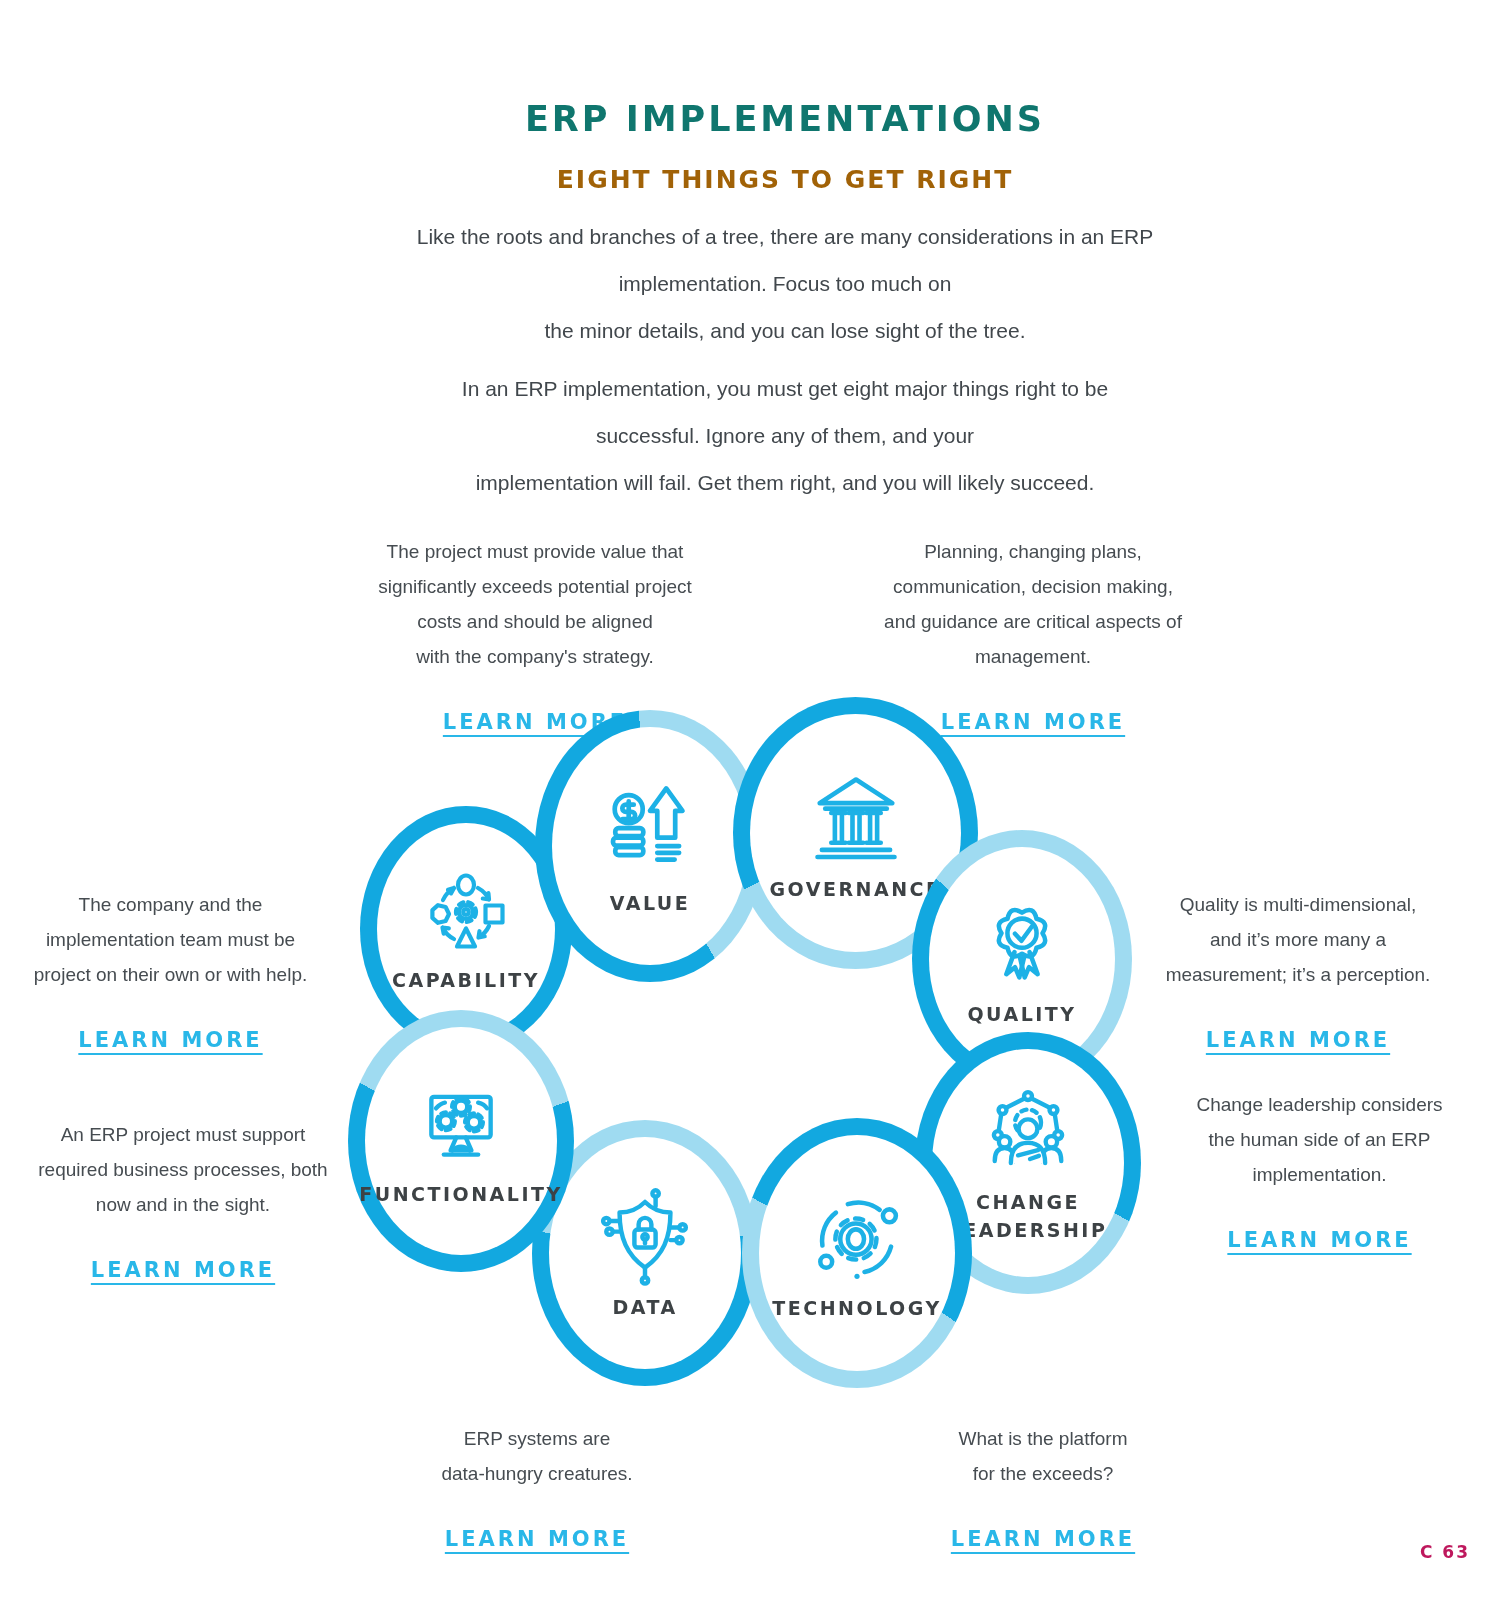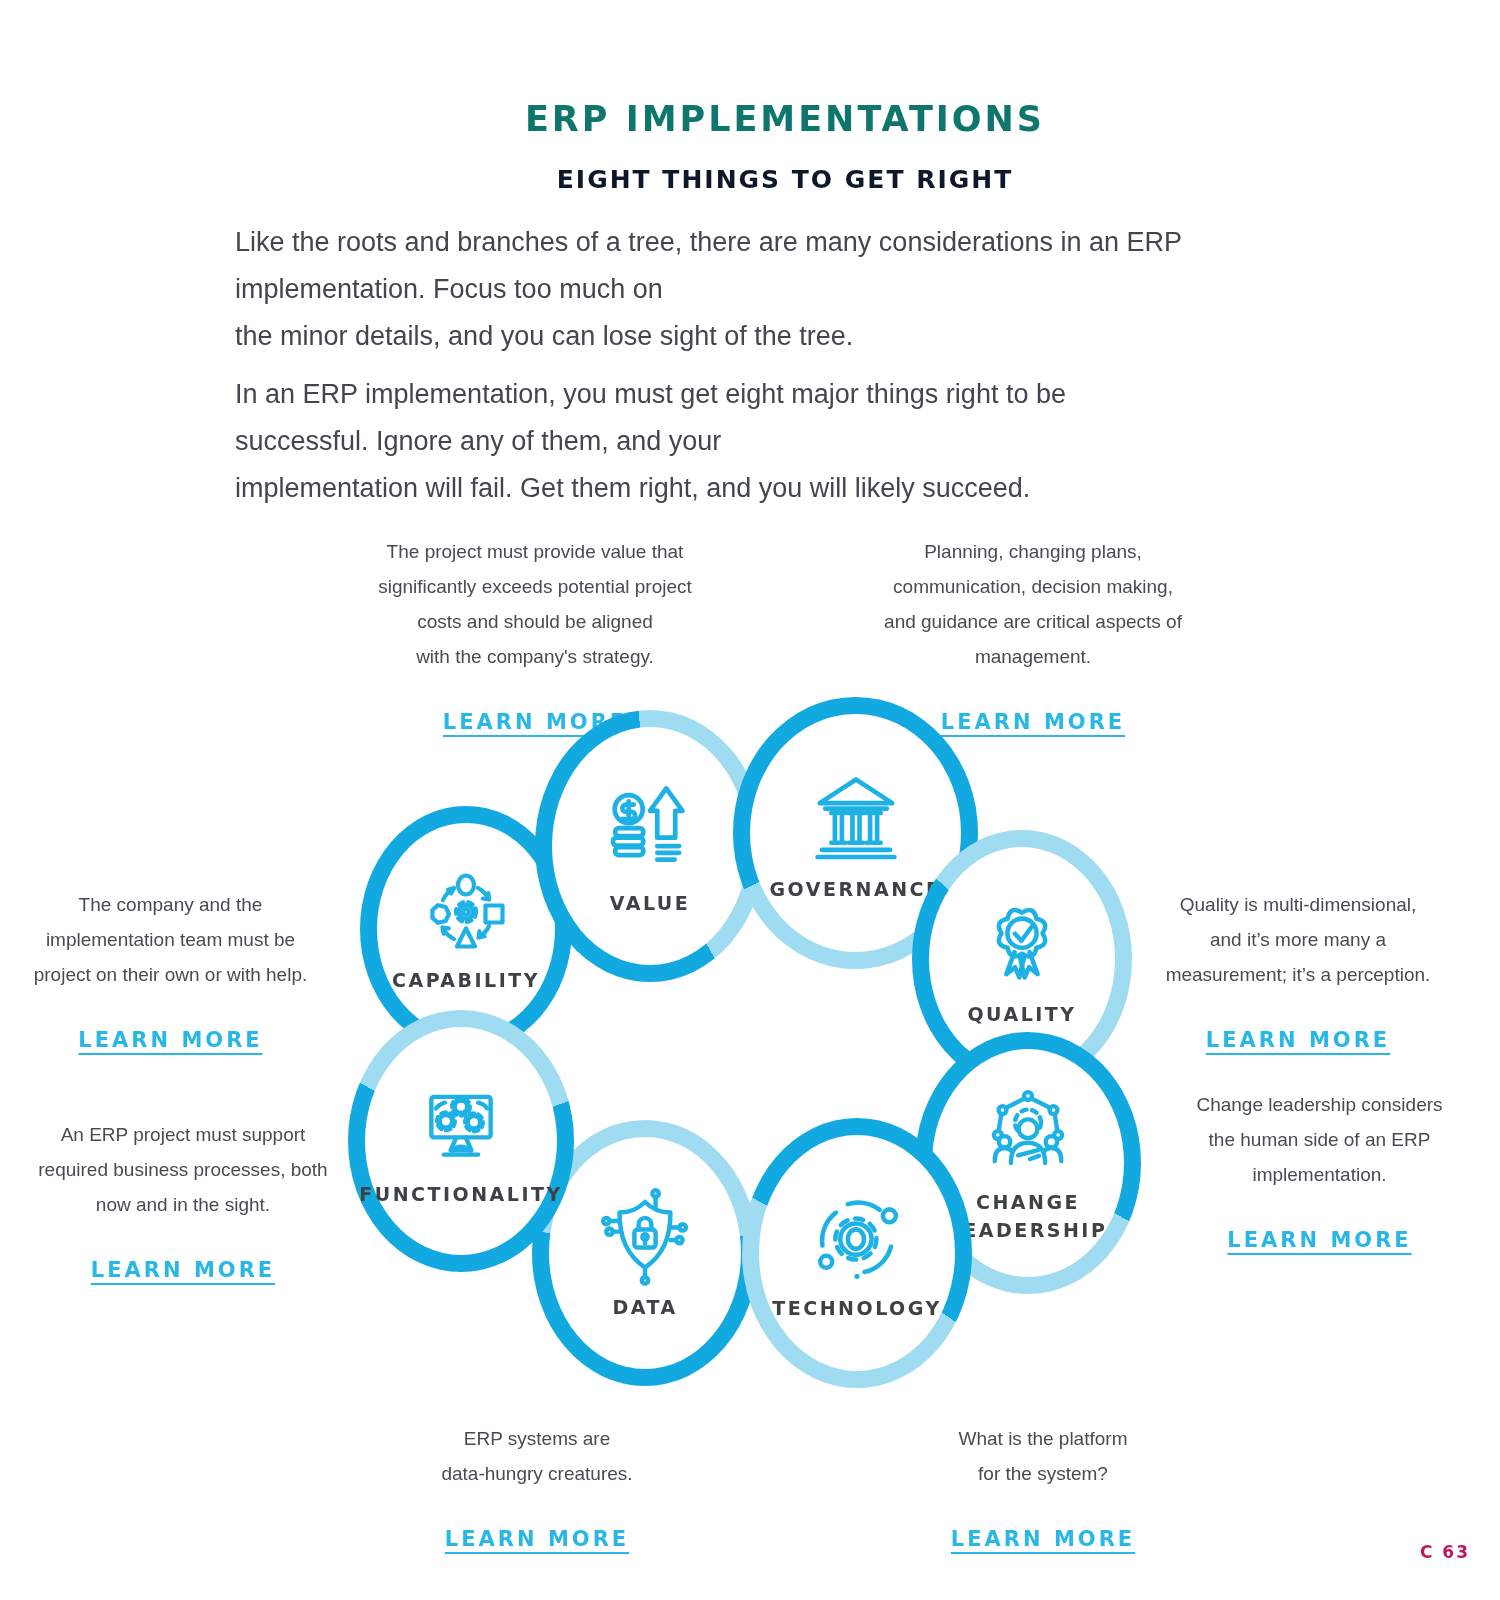--- a/index.html
+++ b/index.html
@@ -5,23 +5,23 @@
   html,body{margin:0;padding:0;background:#fff;}
   .page{position:relative;width:1500px;height:1600px;background:#ffffff;overflow:hidden;
         font-family:"Liberation Sans",sans-serif;color:#3f4449;}
   .techno{font-family:"DejaVu Sans",sans-serif;font-weight:800;}
   .pre{white-space:pre-line;}
 
   
   .title{position:absolute;left:70px;width:1430px;top:76px;text-align:center;
          font-size:35px;letter-spacing:3px;color:#0f766e;}
   .subtitle{position:absolute;left:70px;width:1430px;top:144px;text-align:center;
-            font-size:25px;letter-spacing:2px;color:#0f172a;}
-  .intro{position:absolute;left:235px;width:1100px;text-align:left;
-         font-size:27px;line-height:47px;color:#41474c;}
+            font-size:25px;letter-spacing:2px;color:#a16207;}
+  .intro{position:absolute;left:235px;width:1100px;text-align:center;
+         font-size:21px;line-height:47px;color:#41474c;}
   .intro1{top:192px;}
   .intro2{top:344px;}
 
   
   .desc{position:absolute;text-align:center;font-size:19px;line-height:35px;color:#464c51;}
   .learn-more{display:inline-block;margin-top:12px;font-family:"DejaVu Sans",sans-serif;
               font-weight:800;font-size:21px;letter-spacing:3px;color:#29b7e8;
               text-decoration:underline;text-underline-offset:6px;text-decoration-thickness:2px;cursor:pointer;}
   .d-value{left:350px;top:515px;width:370px;}
   .d-governance{left:848px;top:515px;width:370px;}
@@ -117,21 +117,21 @@
 implementation.</p>
     <a class="learn-more" href="#">LEARN MORE</a>
   </div>
   <div class="desc d-data">
     <p class="pre">ERP systems are
 data-hungry creatures.</p>
     <a class="learn-more" href="#">LEARN MORE</a>
   </div>
   <div class="desc d-technology">
     <p class="pre">What is the platform
-for the system?</p>
+for the exceeds?</p>
     <a class="learn-more" href="#">LEARN MORE</a>
   </div>
 
   <div class="circle c-value">
     <div class="inner">
       <svg class="icon" width="126" height="112" viewBox="0 0 100 100">
         <circle cx="31" cy="30.5" r="12.5"></circle>
         <path d="M31 23.5 v14.5 M35.5 26.5 h-7 a3.2 3.2 0 0 0 0 6.4 h5 a3.2 3.2 0 0 1 0 6.4 h-8"></path>
         <rect x="19" y="47.5" width="25" height="7" rx="3"></rect>
         <rect x="17" y="56" width="27" height="7" rx="3"></rect>

